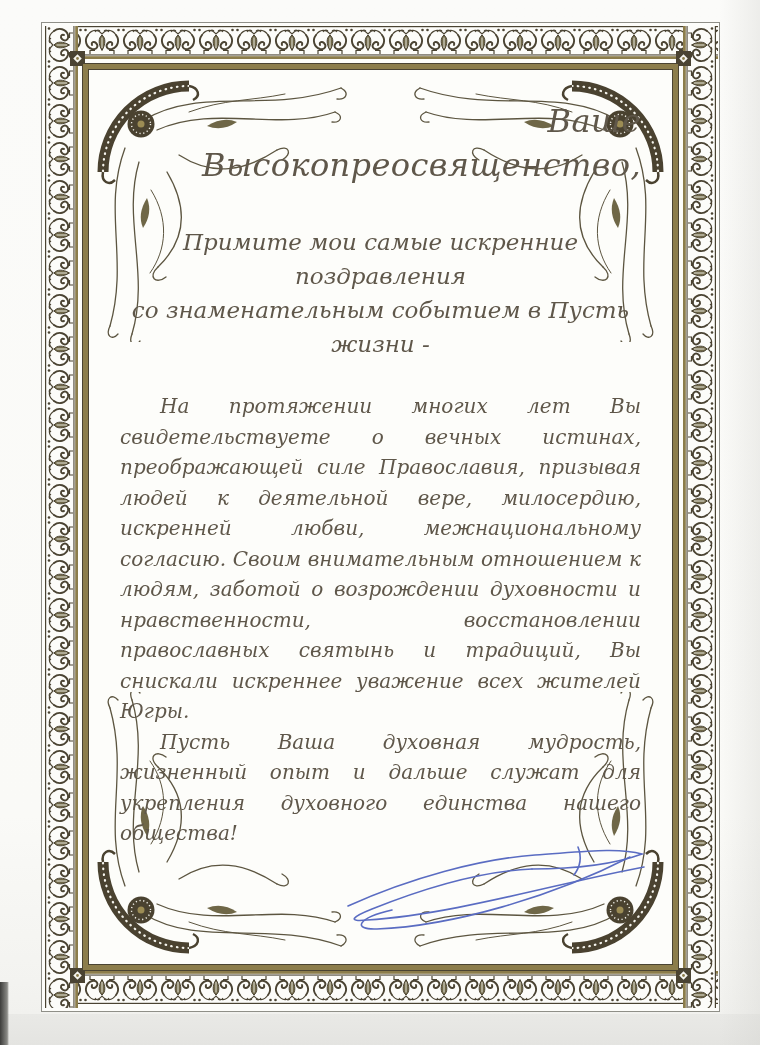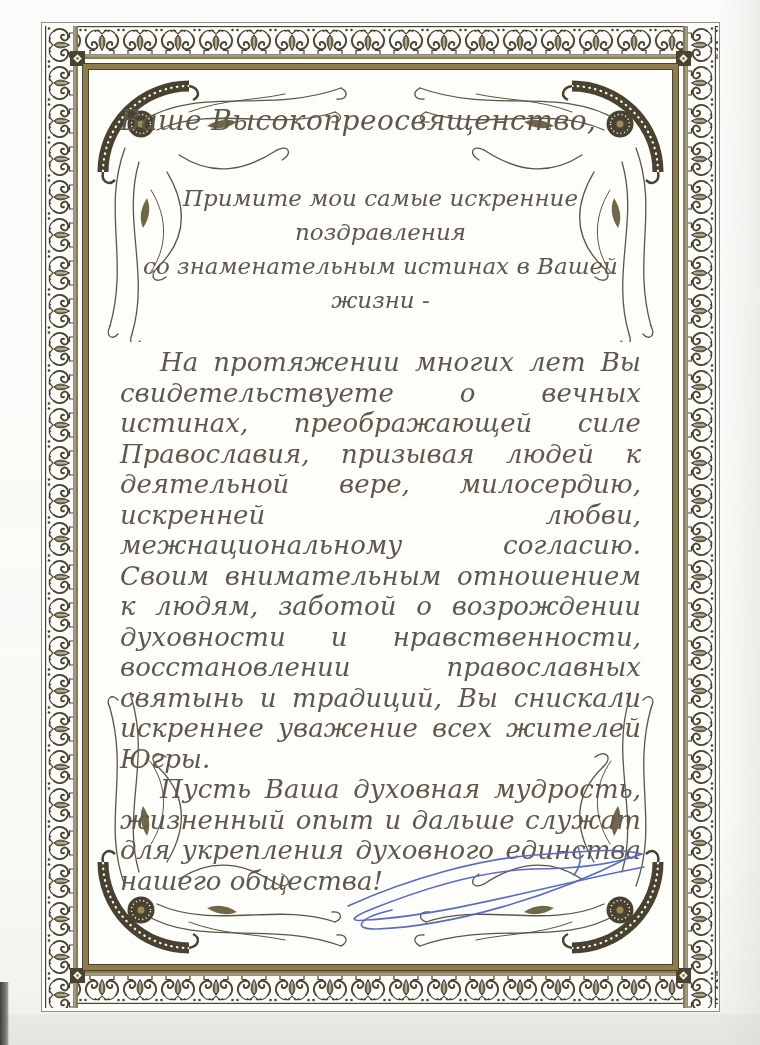--- a/index.html
+++ b/index.html
@@ -32,23 +32,23 @@
     box-shadow:0 0 0 1px #4a4332, inset 0 0 0 1px #4a4332;}
   
   .flourish{position:absolute;width:262px;height:272px;pointer-events:none;}
   .fl-tl{left:47px;top:47px;}
   .fl-tr{right:47px;top:47px;transform:scaleX(-1);}
   .fl-bl{left:47px;bottom:47px;transform:scaleY(-1);}
   .fl-br{right:47px;bottom:47px;transform:scale(-1,-1);}
   
   .content{position:absolute;inset:50px;padding:18px 28px 0;box-sizing:border-box;}
   .script{font-style:italic;color:#5f574a;}
-  .salutation{font-size:28px;line-height:44px;text-align:left;letter-spacing:.4px;margin-top:8px;}
+  .salutation{font-size:32px;line-height:44px;text-align:right;letter-spacing:.4px;margin-top:8px;}
   .intro{font-size:23px;line-height:34px;text-align:center;margin-top:38px;}
-  .para{font-size:26px;line-height:30.5px;text-align:justify;text-indent:40px;margin:0;font-style:italic;}
+  .para{font-size:20px;line-height:30.5px;text-align:justify;text-indent:40px;margin:0;font-style:italic;}
   .para.first{margin-top:30px;}
   .signature-svg{position:absolute;left:330px;top:826px;pointer-events:none;}
 </style>
 </head>
 <body>
 
 <div class="scan">
 
   <div class="bottom-shade"></div>
   <div class="right-shade"></div>
@@ -305,21 +305,21 @@
       <path d="M118,56 q16,-10 30,-4 q-15,10 -30,4 Z" fill="#6f6747"></path>
       <path d="M58,128 q-10,16 -4,30 q10,-15 4,-30 Z" fill="#6f6747"></path>
     </svg>
 
     <div class="content">
       <div class="script salutation">
         <div>Ваше Высокопреосвященство,</div>
       </div>
       <div class="script intro">
         <div>Примите мои самые искренние поздравления</div>
-        <div>со знаменательным истинах в Вашей жизни -</div>
+        <div>со знаменательным событием в Пусть жизни -</div>
       </div>
       <p class="script para first">На протяжении многих лет Вы свидетельствуете о вечных истинах, преображающей силе Православия, призывая людей к деятельной вере, милосердию, искренней любви, межнациональному согласию. Своим внимательным отношением к людям, заботой о возрождении духовности и нравственности, восстановлении православных святынь и традиций, Вы снискали искреннее уважение всех жителей Югры.</p>
       <p class="script para">Пусть Ваша духовная мудрость, жизненный опыт и дальше служат для укрепления духовного единства нашего общества!</p>
 
     </div>
   </div>
 
   <svg class="signature-svg" width="335" height="108" viewBox="0 0 335 108">
     <g fill="none" stroke="#5a6cc2" stroke-width="1.6" stroke-linecap="round">
       <path d="M18,80 C80,52 150,33 205,29 C250,26 288,21 312,28 C282,39 242,43 202,43"></path>

